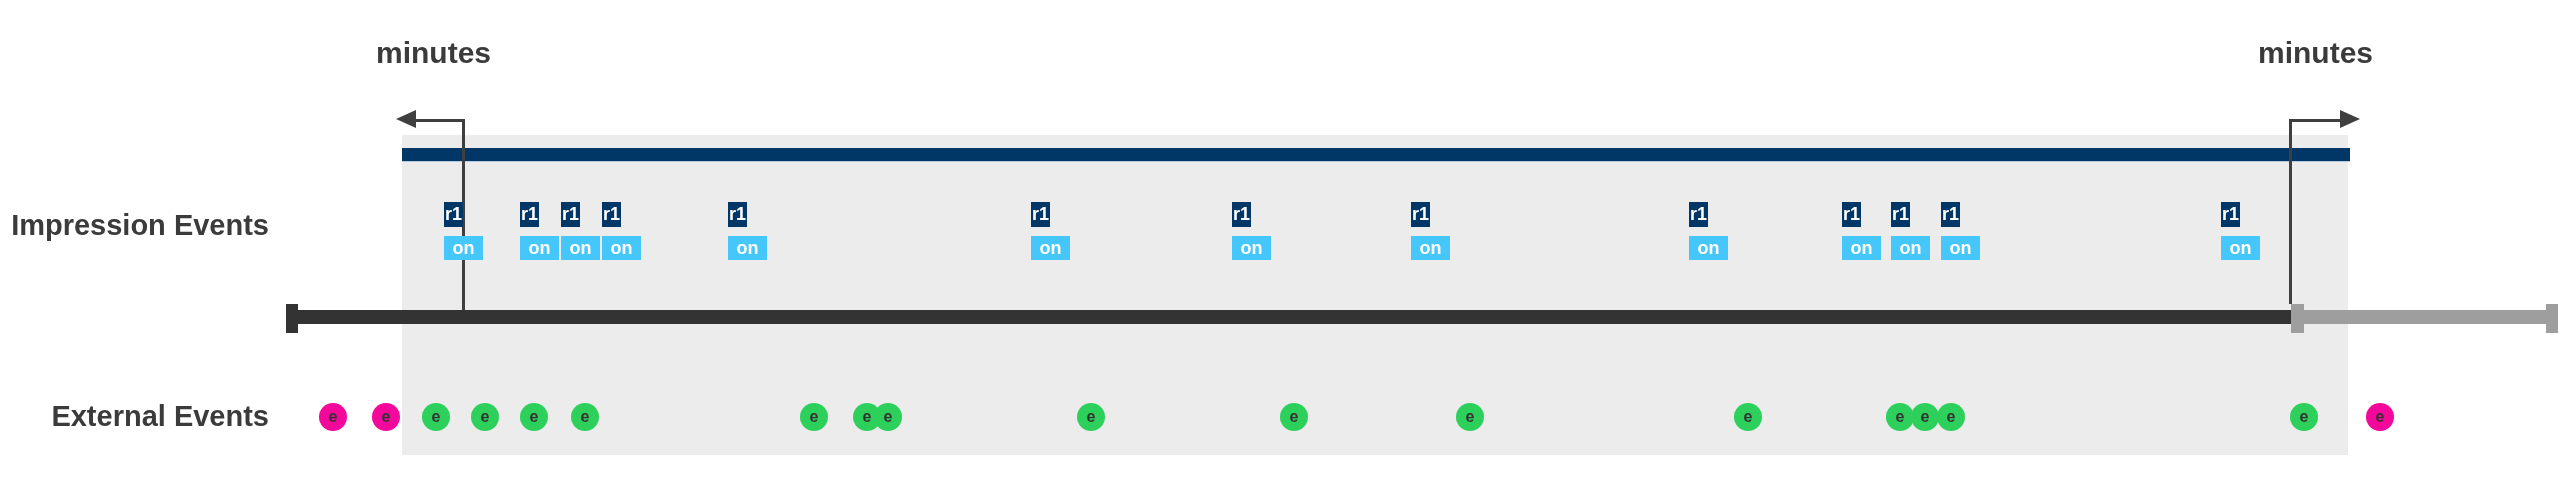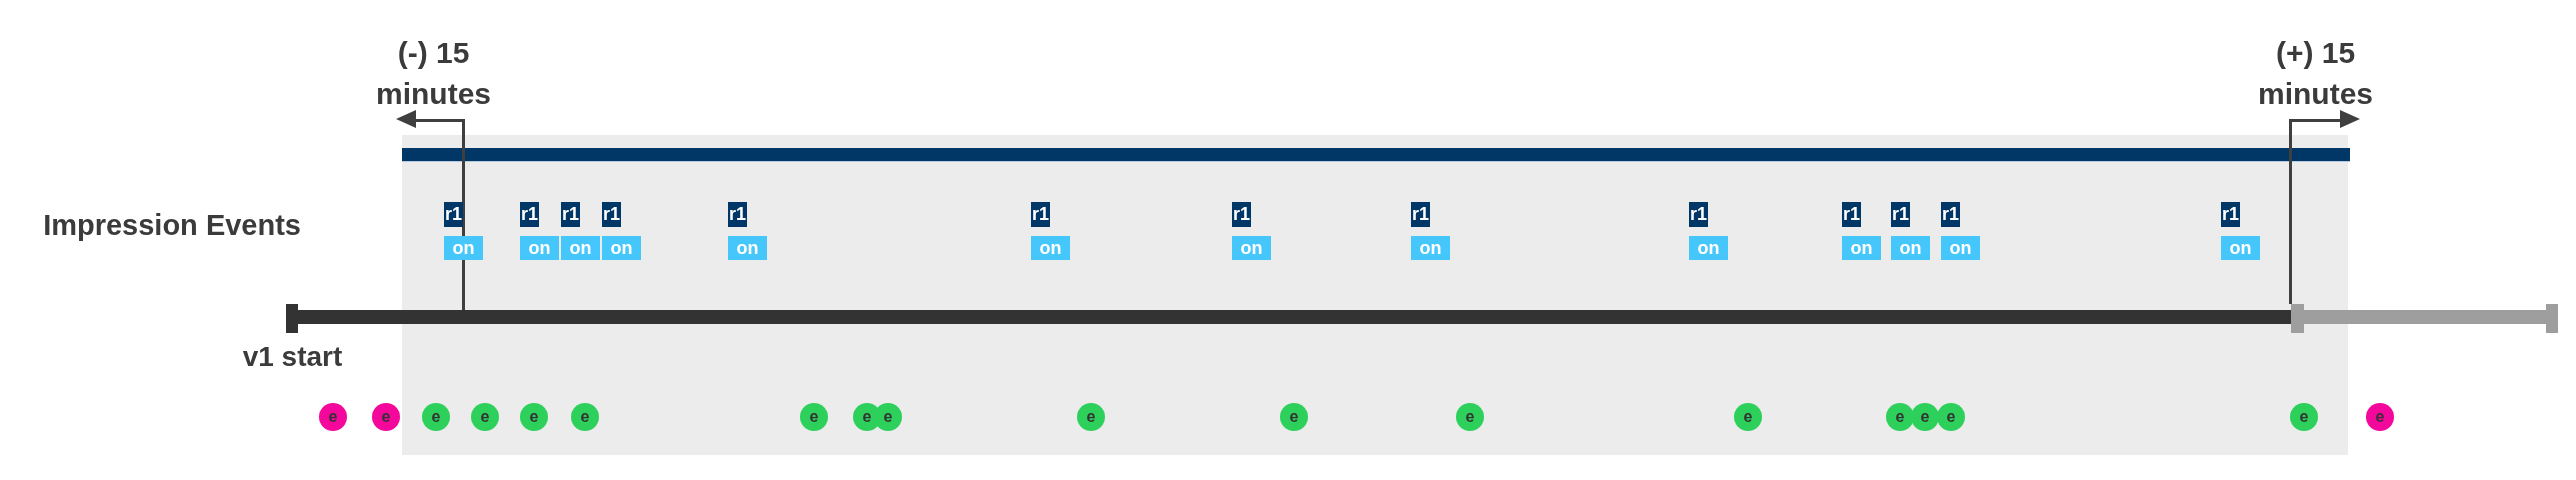--- a/index.html
+++ b/index.html
@@ -58,21 +58,20 @@
   .offset-left  { left: 292px; }
   .offset-right { left: 2174px; }
 
   
   .row-label {
     left: 0; width: 269px;
     text-align: right;
     font-size: 29px; font-weight: 700;
     color: var(--charcoal, #3b3b3b);
     white-space: nowrap;
-    padding-left: 32px;
   }
   .row-label-impression { top: 209px; }
   .row-label-external  { top: 400px; }
 
   
   .imp-pair { position: absolute; top: 202px; width: 39px; }
   .badge-r1 {
     width: 19px; height: 24.5px;
     background: var(--navy, #003767);
     color: #ffffff; font-size: 18px; font-weight: 700;
@@ -124,29 +123,28 @@
 
   <div class="abs guide guide-left"></div>
   <div class="abs guide guide-right"></div>
 
   <div class="abs arrow-line arrow-line-left"></div>
   <div class="abs arrow-head arrow-head-left"></div>
   <div class="abs arrow-line arrow-line-right"></div>
   <div class="abs arrow-head arrow-head-right"></div>
 
   <div class="abs offset-label offset-left">
-    <div>(-) 15</div>
     <div>minutes</div>
   </div>
   <div class="abs offset-label offset-right">
-    <div>(+) 15</div>
     <div>minutes</div>
   </div>
 
   <div class="abs row-label row-label-impression">Impression Events</div>
+  <div class="abs row-label row-label-external">External Events</div>
 
   <div>
       <div class="imp-pair" style="left: 444px;">
         <div class="badge-r1">r1</div>
         <div class="badge-on">on</div>
       </div>
       <div class="imp-pair" style="left: 520px;">
         <div class="badge-r1">r1</div>
         <div class="badge-on">on</div>
       </div>
@@ -195,21 +193,20 @@
         <div class="badge-on">on</div>
       </div>
     </div>
 
   <div class="abs tl-dark"></div>
   <div class="abs tl-cap tl-cap-v1"></div>
   <div class="abs tl-cap tl-cap-v2"></div>
   <div class="abs tl-gray"></div>
   <div class="abs tl-cap tl-cap-end"></div>
 
-  <div class="abs tl-label tl-label-v1">v1 start</div>
 
   <div>
       <div class="ext-dot ext-dot-pink" style="left: 319px;">e</div>
       <div class="ext-dot ext-dot-pink" style="left: 372px;">e</div>
       <div class="ext-dot ext-dot-green" style="left: 422px;">e</div>
       <div class="ext-dot ext-dot-green" style="left: 471px;">e</div>
       <div class="ext-dot ext-dot-green" style="left: 520px;">e</div>
       <div class="ext-dot ext-dot-green" style="left: 571px;">e</div>
       <div class="ext-dot ext-dot-green" style="left: 800px;">e</div>
       <div class="ext-dot ext-dot-green" style="left: 853px;">e</div>

